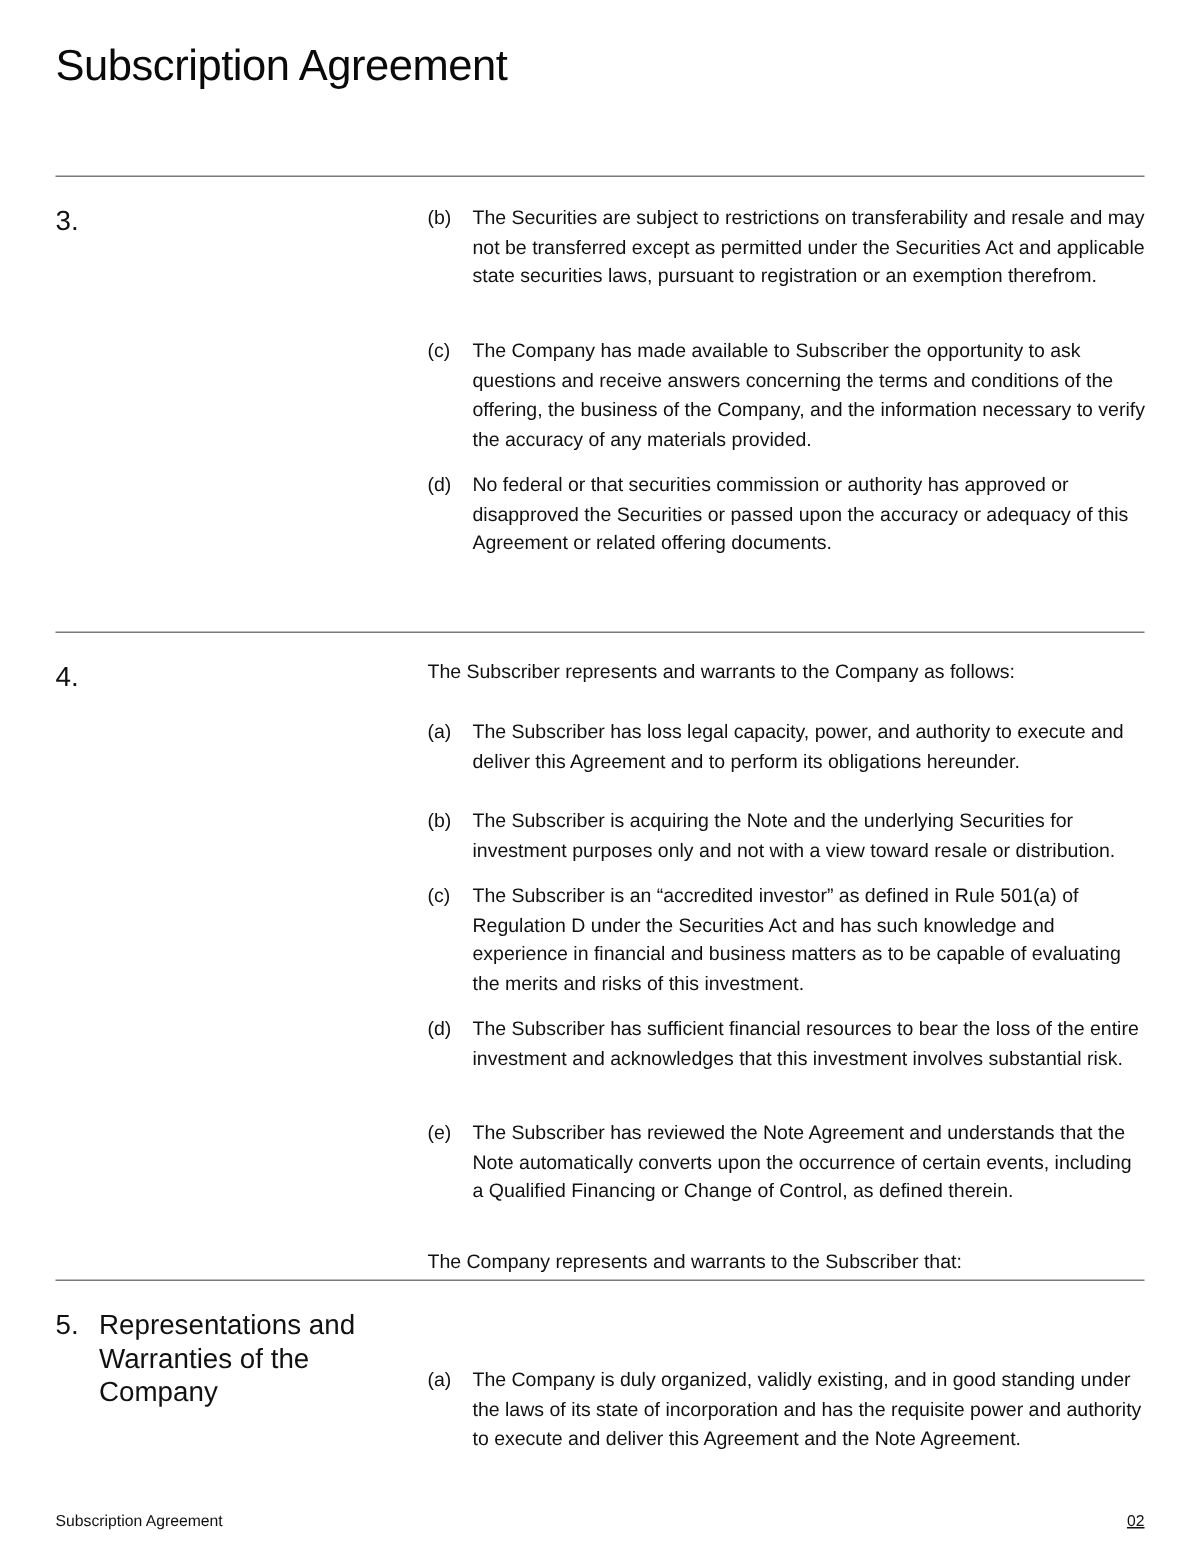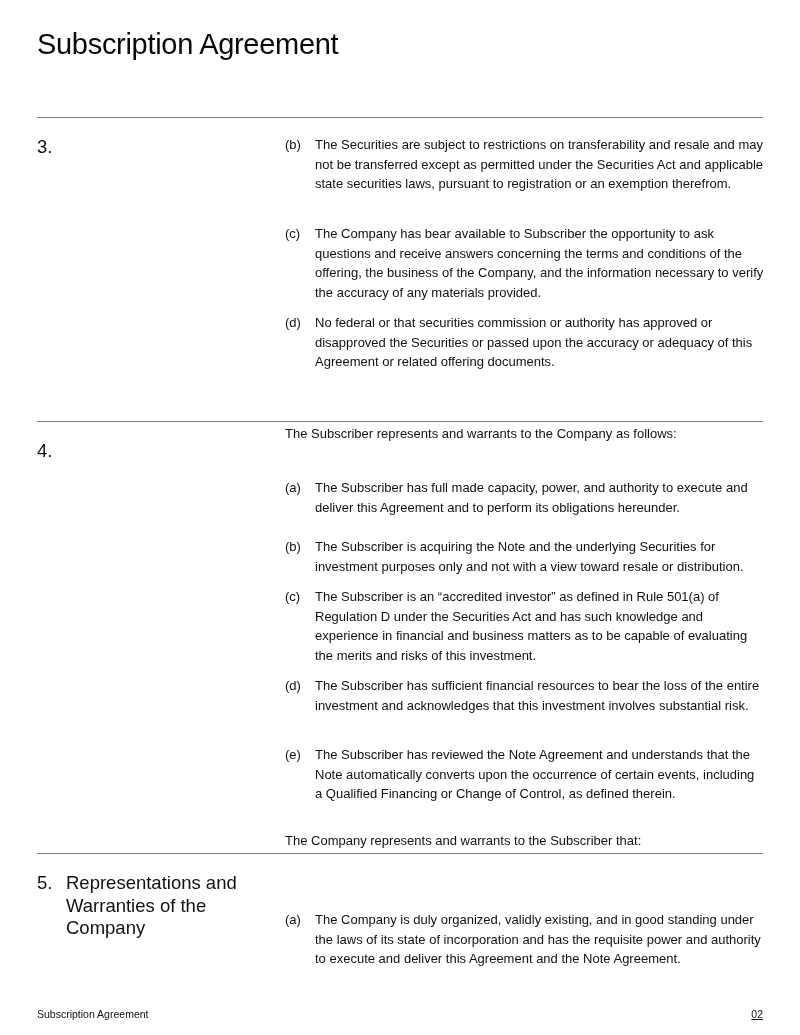--- a/index.html
+++ b/index.html
@@ -45,35 +45,35 @@
 <div class="divider" style="top:117px;"></div>
 <div class="sec-head" style="top:136px;">
   <span class="sec-num">3.</span>
 </div>
 <div class="item" style="top:135px;">
   <span class="item-label">(b)</span>
   <span class="item-text">The Securities are subject to restrictions on transferability and resale and may not be transferred except as permitted under the Securities Act and applicable state securities laws, pursuant to registration or an exemption therefrom.</span>
 </div>
 <div class="item" style="top:224px;">
   <span class="item-label">(c)</span>
-  <span class="item-text">The Company has bear available to Subscriber the opportunity to ask questions and receive answers concerning the terms and conditions of the offering, the business of the Company, and the information necessary to verify the accuracy of any materials provided.</span>
+  <span class="item-text">The Company has made available to Subscriber the opportunity to ask questions and receive answers concerning the terms and conditions of the offering, the business of the Company, and the information necessary to verify the accuracy of any materials provided.</span>
 </div>
 <div class="item" style="top:313px;">
   <span class="item-label">(d)</span>
   <span class="item-text">No federal or that securities commission or authority has approved or disapproved the Securities or passed upon the accuracy or adequacy of this Agreement or related offering documents.</span>
 </div>
 
 <div class="divider" style="top:421px;"></div>
 <div class="sec-head" style="top:440px;">
   <span class="sec-num">4.</span>
 </div>
-<div class="intro" style="top:424px;">The Subscriber represents and warrants to the Company as follows:</div>
+<div class="intro" style="top:438px;">The Subscriber represents and warrants to the Company as follows:</div>
 <div class="item" style="top:478px;">
   <span class="item-label">(a)</span>
-  <span class="item-text">The Subscriber has full made capacity, power, and authority to execute and deliver this Agreement and to perform its obligations hereunder.</span>
+  <span class="item-text">The Subscriber has loss legal capacity, power, and authority to execute and deliver this Agreement and to perform its obligations hereunder.</span>
 </div>
 <div class="item" style="top:537px;">
   <span class="item-label">(b)</span>
   <span class="item-text">The Subscriber is acquiring the Note and the underlying Securities for investment purposes only and not with a view toward resale or distribution.</span>
 </div>
 <div class="item" style="top:587px;">
   <span class="item-label">(c)</span>
   <span class="item-text">The Subscriber is an “accredited investor” as defined in Rule 501(a) of Regulation D under the Securities Act and has such knowledge and experience in financial and business matters as to be capable of evaluating the merits and risks of this investment.</span>
 </div>
 <div class="item" style="top:676px;">

